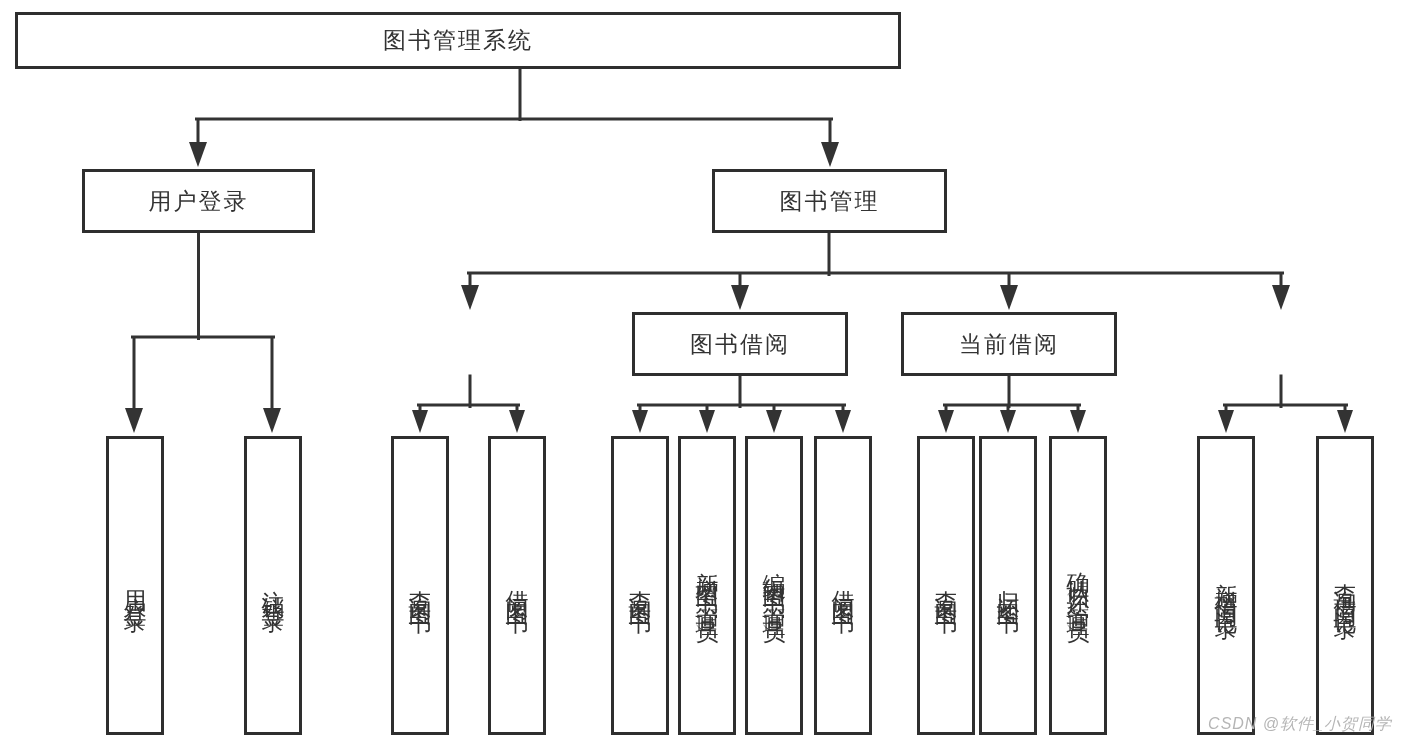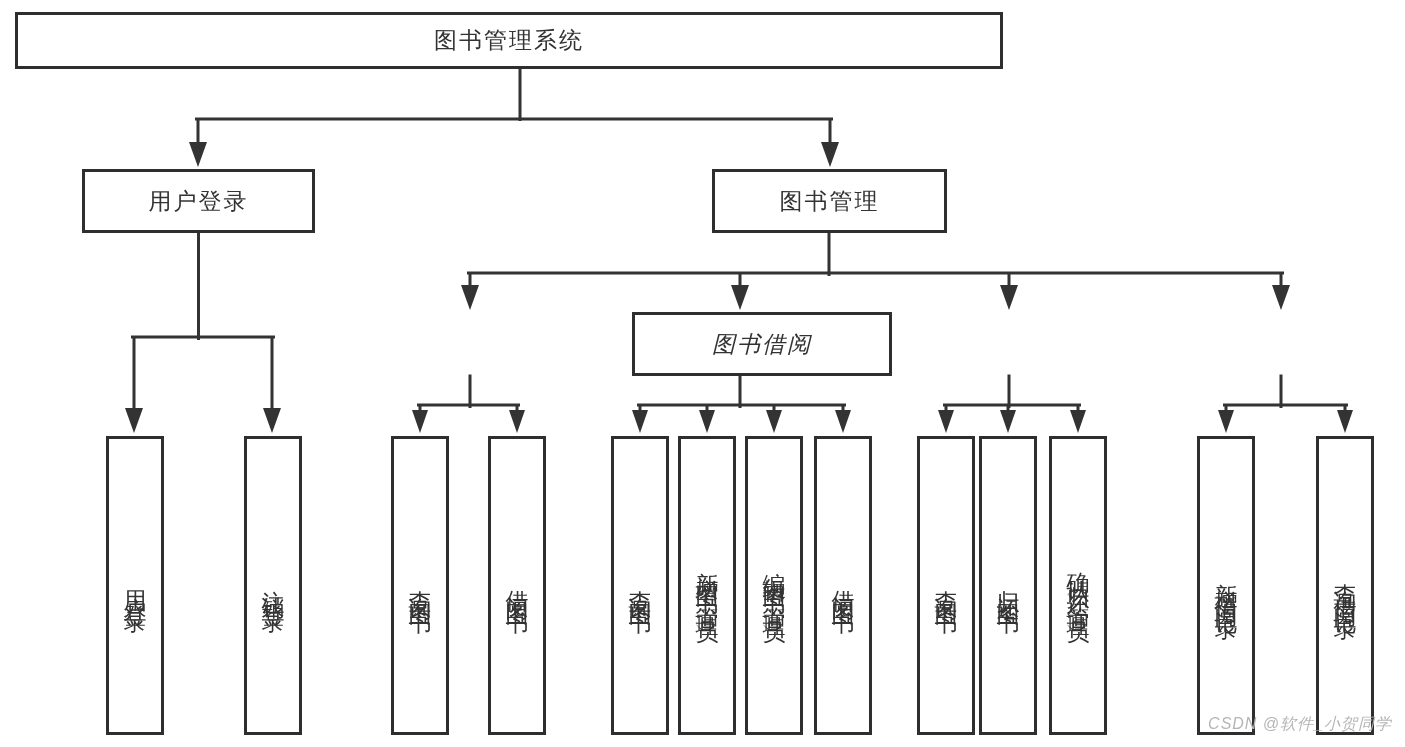--- a/index.html
+++ b/index.html
@@ -16,25 +16,25 @@
     border:3px solid var(--box-border,#2e2e2e);
     display:flex;align-items:center;justify-content:center;
     font-size:23px;letter-spacing:2px;white-space:nowrap;
   }
   .vnode{letter-spacing:0;}
   .vnode .vtext{
     writing-mode:vertical-rl;text-orientation:mixed;
     letter-spacing:7px;font-size:23px;line-height:1;white-space:normal;
   }
   
-  .n-root{left:15px;top:12px;width:988px;height:57px;}
+  .n-root{left:15px;top:12px;width:886px;height:57px;}
   .n-login{left:82px;top:169px;width:233px;height:64px;}
   .n-bookmgmt{left:712px;top:169px;width:235px;height:64px;}
   .n-newbook{left:361px;top:312px;width:218px;height:64px;}
-  .n-borrow{left:632px;top:312px;width:260px;height:64px;font-style:italic;}
+  .n-borrow{left:632px;top:312px;width:216px;height:64px;}
   .n-current{left:901px;top:312px;width:216px;height:64px;}
   .n-records{left:1175px;top:312px;width:212px;height:64px;}
   
   .leaf{top:436px;width:58px;height:299px;}
   .lf-0{left:106px;} .lf-1{left:244px;}
   .lf-2{left:391px;} .lf-3{left:488px;}
   .lf-4{left:611px;} .lf-5{left:678px;} .lf-6{left:745px;} .lf-7{left:814px;}
   .lf-8{left:917px;} .lf-9{left:979px;} .lf-10{left:1049px;}
   .lf-11{left:1197px;} .lf-12{left:1316px;}
   .watermark{
@@ -90,20 +90,23 @@
   <div class="node n-login">
     <span>用户登录</span>
   </div>
   <div class="node n-bookmgmt">
     <span>图书管理</span>
   </div>
 
   <div class="node n-borrow">
     <span>图书借阅</span>
   </div>
+  <div class="node n-current">
+    <span>当前借阅</span>
+  </div>
 
   <div class="node vnode leaf lf-0">
     <span class="vtext">用户登录</span>
   </div>
   <div class="node vnode leaf lf-1">
     <span class="vtext">注销登录</span>
   </div>
 
   <div class="node vnode leaf lf-2">
     <span class="vtext">查询图书</span>

